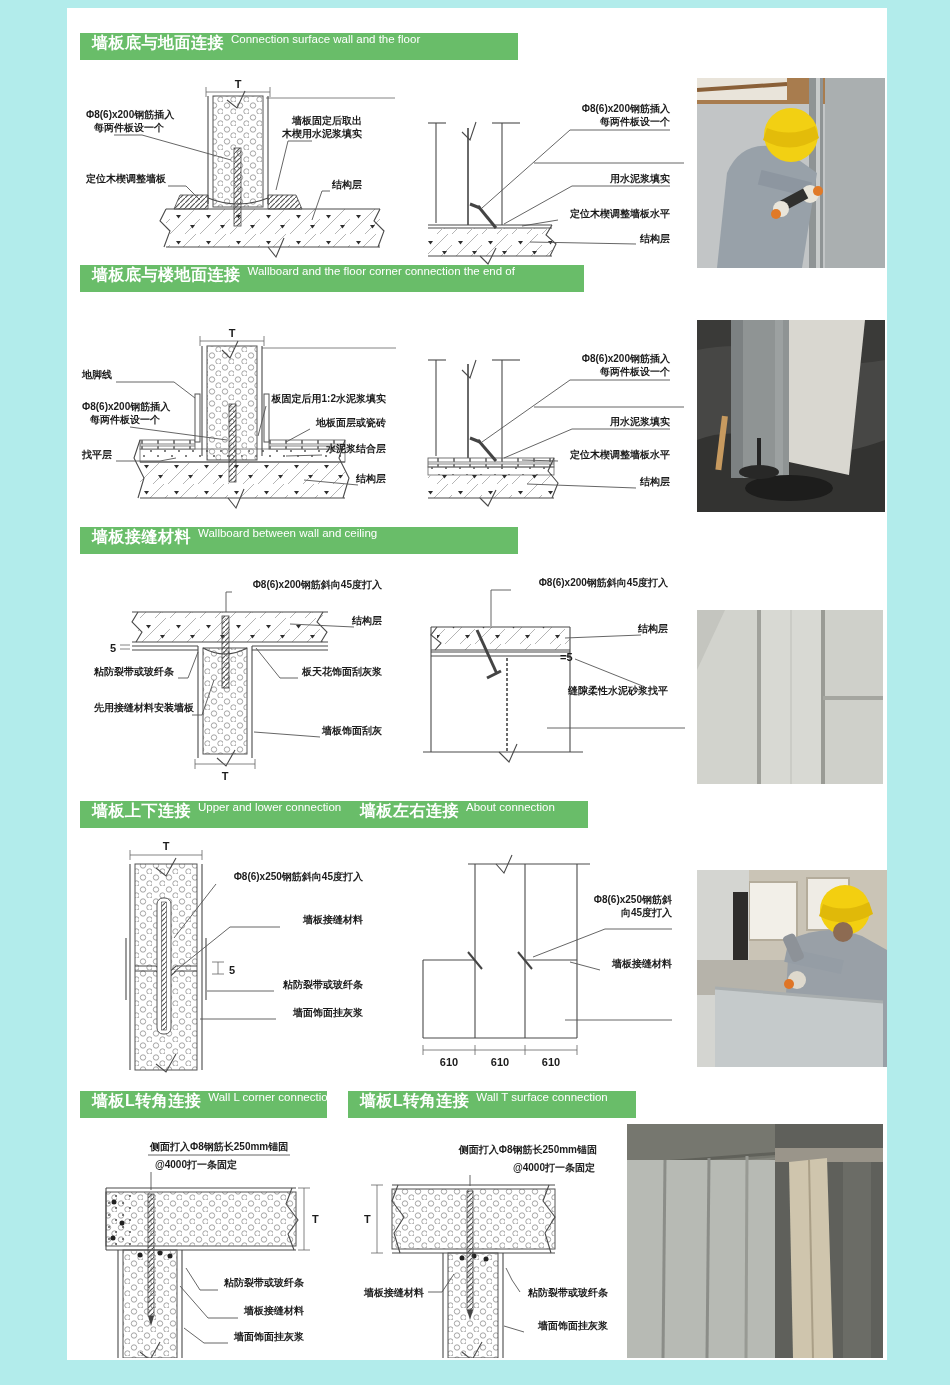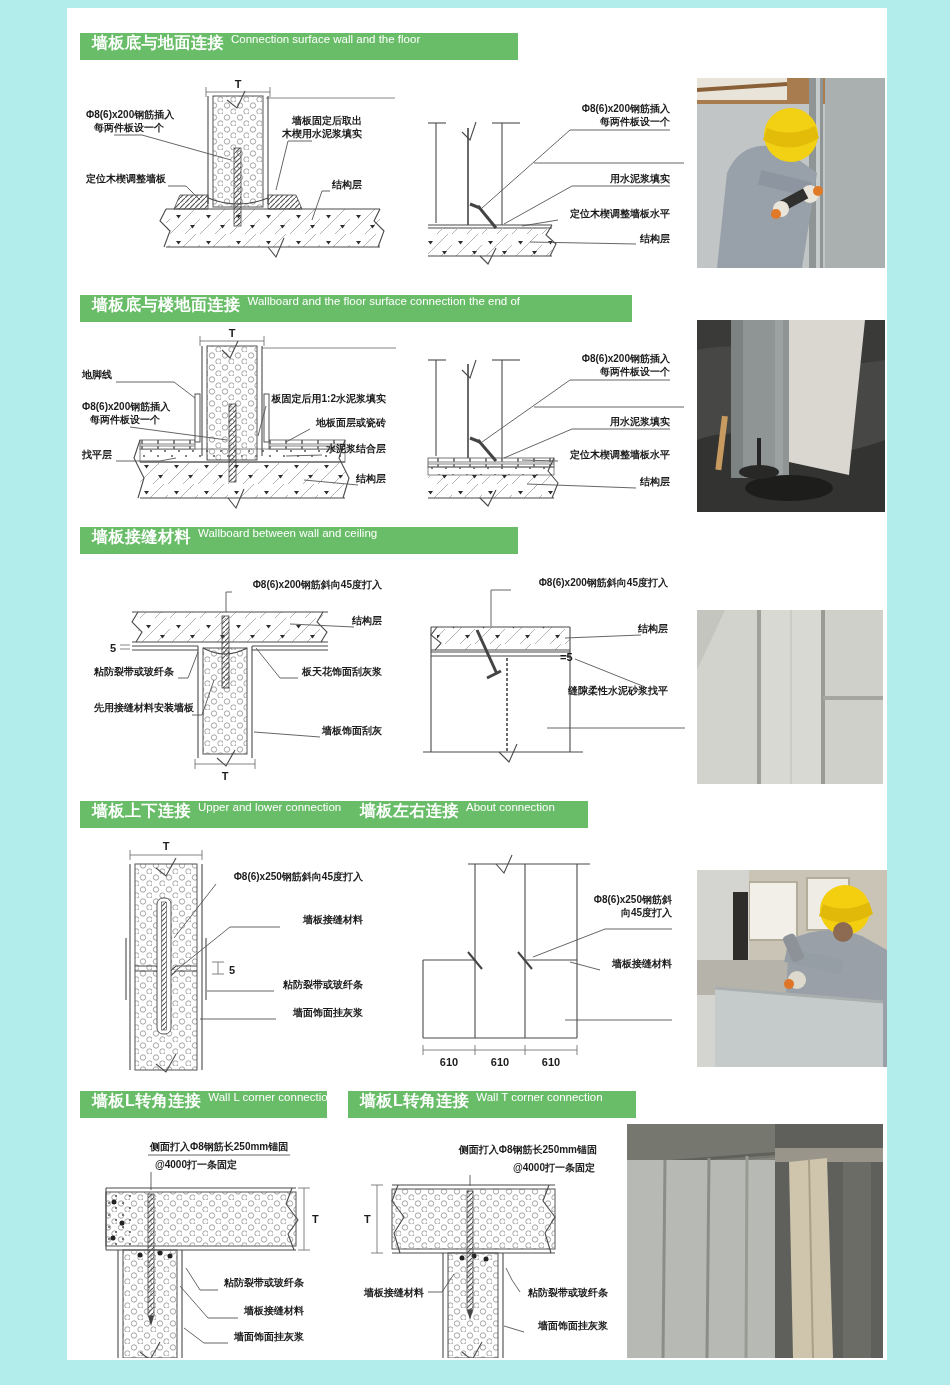--- a/index.html
+++ b/index.html
@@ -123,23 +123,23 @@
   <circle cx="94" cy="57" r="27" fill="#f2d013"></circle>
   <path d="M66,62 Q94,78 122,60 L118,48 Q94,60 70,50 Z" fill="#e3bc0a"></path>
   <rect x="62" y="98" width="52" height="15" fill="#8d96a0" transform="rotate(14 88 105)"></rect>
   <circle cx="113" cy="116" r="9" fill="#e9e5da"></circle>
   <circle cx="121" cy="113" r="5" fill="#e07a28"></circle>
   <rect x="84" y="116" width="26" height="11" fill="#30302e" transform="rotate(-28 97 121)"></rect>
   <circle cx="84" cy="131" r="8" fill="#e9e5da"></circle>
   <circle cx="79" cy="136" r="5" fill="#e07a28"></circle>
 </svg>
 
-<div class="bar" style="left:80px;top:295px;width:552px">
+<div class="bar" style="left:80px;top:265px;width:504px">
   <span class="bar-zh">墙板底与楼地面连接</span>
-  <span class="bar-en">Wallboard and the floor surface connection the end of</span>
+  <span class="bar-en">Wallboard and the floor corner connection the end of</span>
 </div>
 
 <svg class="abs" style="left:78px;top:328px" width="320" height="192" viewBox="0 0 320 192">
   <text class="dim" x="154" y="9" text-anchor="middle">T</text>
   <line class="thin" x1="122" y1="13" x2="186" y2="13"></line>
     <line class="thin" x1="122" y1="8" x2="122" y2="18"></line>
     <line class="thin" x1="186" y1="8" x2="186" y2="18"></line>
   <line class="thin" x1="184" y1="20" x2="318" y2="20"></line>
   <rect x="62" y="121" width="205" height="13" fill="url(#dotsp)" stroke="#666" stroke-width="0.8"></rect>
   <rect x="62" y="112" width="55" height="9" fill="url(#tilep)" stroke="#666" stroke-width="0.9"></rect>
@@ -377,21 +377,21 @@
   <polygon points="18,118 186,132 186,197 18,197" fill="#c5cacb"></polygon>
   <line x1="18" y1="118" x2="186" y2="132" stroke="#a9aeaf" stroke-width="3"></line>
 </svg>
 
 <div class="bar" style="left:80px;top:1091px;width:247px">
   <span class="bar-zh">墙板L转角连接</span>
   <span class="bar-en">Wall L corner connection</span>
 </div>
 <div class="bar" style="left:348px;top:1091px;width:288px">
   <span class="bar-zh">墙板L转角连接</span>
-  <span class="bar-en">Wall T corner connection</span>
+  <span class="bar-en">Wall T surface connection</span>
 </div>
 
 <svg class="abs" style="left:78px;top:1128px" width="285" height="230" viewBox="0 0 285 230">
   <text class="lbl" x="72" y="22">侧面打入Φ8钢筋长250mm锚固</text>
   <line class="ldr" x1="70" y1="27" x2="212" y2="27"></line>
   <text class="lbl" x="77" y="40">@4000打一条固定</text>
   <line class="ldr" x1="73" y1="44" x2="73" y2="62"></line>
   <rect x="28" y="64" width="190" height="54" fill="url(#core)" stroke="#555" stroke-width="1"></rect>
   <line class="ln" x1="28" y1="60" x2="218" y2="60"></line>
     <line class="ln" x1="28" y1="122" x2="218" y2="122"></line>

